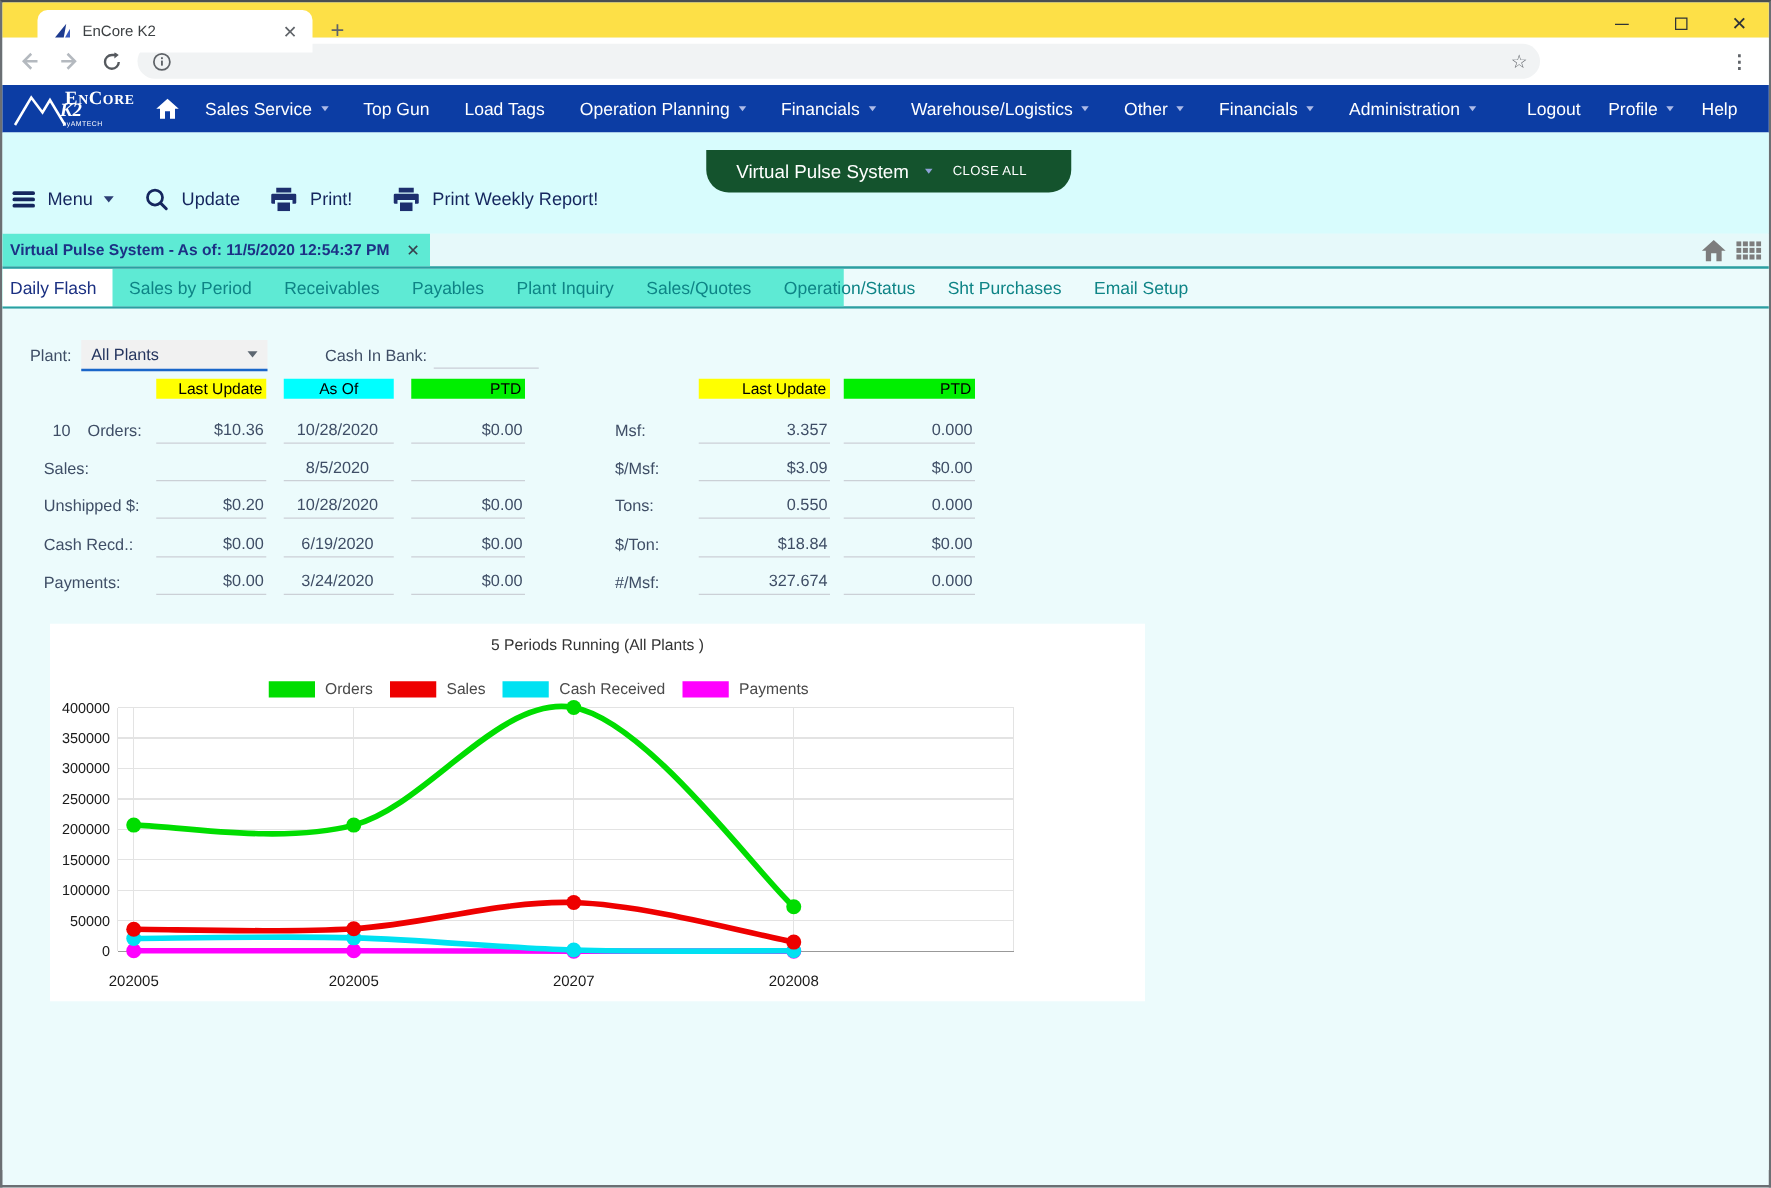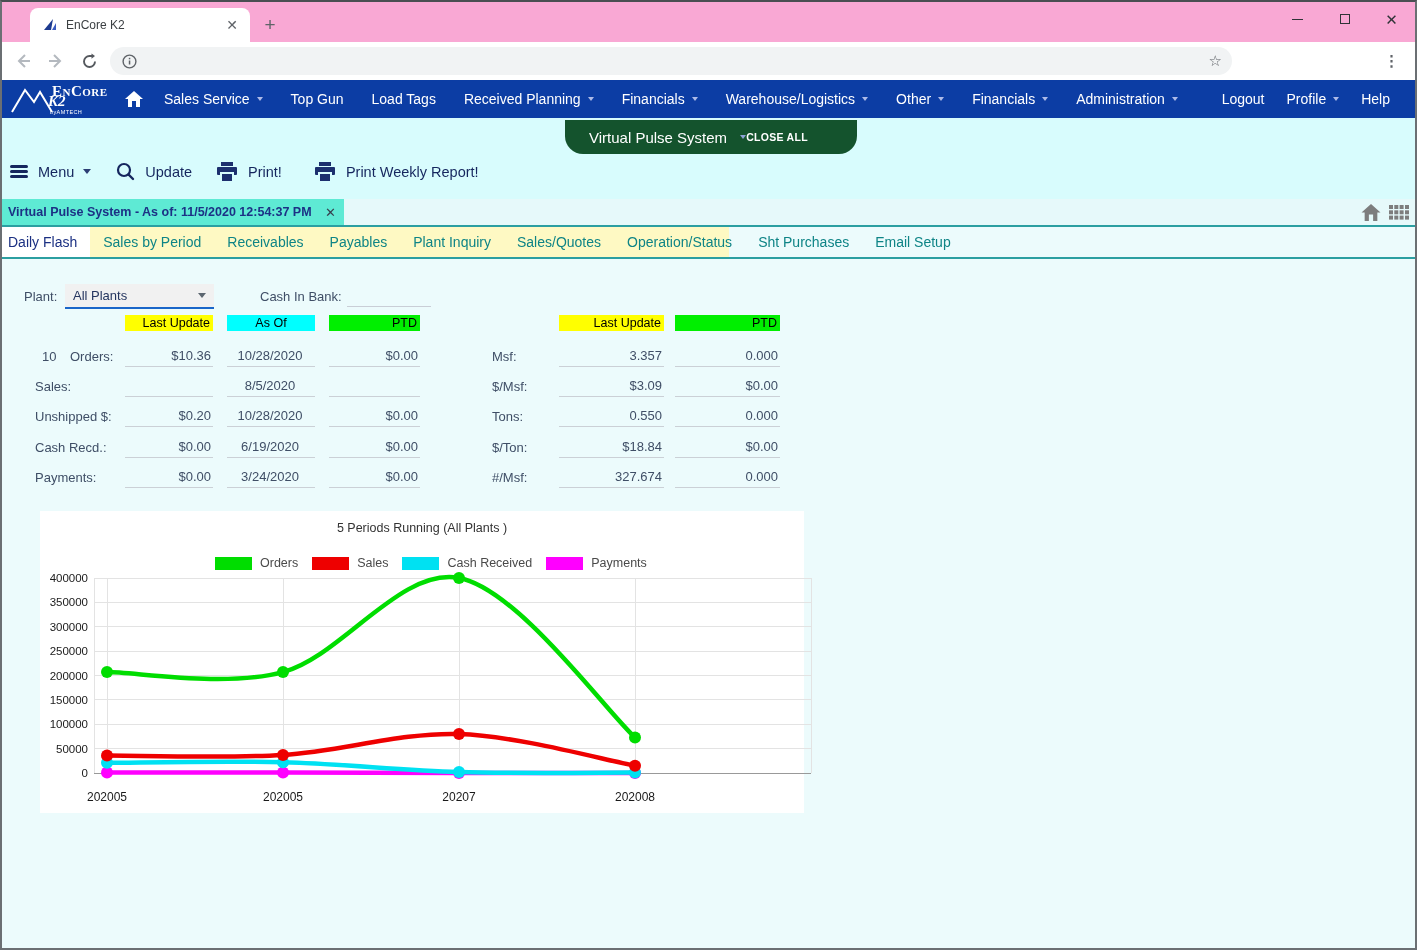--- a/index.html
+++ b/index.html
@@ -1,19 +1,19 @@
 <!DOCTYPE html>
 <html><head>
 <meta charset="utf-8">
 <style>
   *{margin:0;padding:0;box-sizing:border-box}
   body{width:1417px;height:950px;font-family:"Liberation Sans",sans-serif;overflow:hidden}
   .window{position:relative;width:1417px;height:950px;border:2px solid #6b6f73;border-top-color:#4a4e52;background:#ecfbfc}
   
-  .tabstrip{position:relative;height:40px;background:#f9a8d4}
+  .tabstrip{position:relative;height:28px;background:#fde047}
   .btab{position:absolute;left:28px;top:6px;width:220px;height:34px;background:#fff;border-radius:8px 8px 0 0;display:flex;align-items:center;padding:0 8px}
   .btab .fav{margin:0 8px 0 4px}
   .btab .ttl{font-size:12px;color:#3c4043;flex:1}
   .btab .x{font-size:14px;color:#5f6368;padding:0 4px;cursor:default}
   .newtab{position:absolute;left:258px;top:14px;width:20px;height:20px;color:#5f6368;font-size:19px;line-height:18px;text-align:center}
   .winctl{position:absolute;right:0;top:0;display:flex}
   .winctl span{width:47px;height:34px;display:flex;align-items:center;justify-content:center;color:#2f3337}
   .ic-min{display:inline-block;width:11px;height:0;border-top:1.6px solid #2f3337}
   .ic-max{display:inline-block;width:10px;height:10px;border:1.6px solid #2f3337}
   .ic-x{font-size:15px;line-height:15px}
@@ -33,37 +33,37 @@
   .homebtn{margin-left:12px;flex:0 0 auto;display:flex;align-items:center}
   .navitems{display:flex;align-items:center;margin-left:6px}
   .navitem{padding:0 14px;font-size:14px;white-space:nowrap;display:flex;align-items:center}
   .caret{display:inline-block;width:0;height:0;border-left:3.5px solid transparent;border-right:3.5px solid transparent;border-top:4.5px solid #aebbe8;margin-left:7px}
   .navright{margin-left:auto;display:flex;align-items:center;margin-right:14px}
   .navright .navitem{padding:0 11px}
   
   .pill{position:absolute;left:563px;top:118px;width:292px;height:34px;background:#14532d;border-radius:0 0 18px 18px;display:flex;align-items:center;color:#fff;padding:0 24px;z-index:5}
   .pill .plabel{font-size:15px;white-space:nowrap}
   .pill .caret{border-top-color:#8fa3d8;margin-left:13px}
-  .pill .closeall{font-size:10.5px;font-weight:bold;letter-spacing:.3px;}
+  .pill .closeall{font-size:10.5px;font-weight:normal;letter-spacing:.3px;margin-left:16px}
   
   .band{position:relative;height:81px;background:#d8fcfd}
   .actionbar{position:absolute;left:0;top:44px;display:flex;align-items:center;color:#15265e;font-size:14.5px}
   .actionbar .txt{white-space:nowrap}
   .hamb{margin-left:8px;width:18px}
   .hamb div{height:2.8px;background:#15265e;border-radius:2px;margin:2.4px 0}
   .acaret{display:inline-block;width:0;height:0;border-left:4px solid transparent;border-right:4px solid transparent;border-top:5px solid #2c3e74;margin-left:9px}
   
   .doctabrow{position:relative;height:28px;background:#e6f9fa;border-bottom:2px solid #2b9fa1}
   .doctab{position:absolute;left:0;top:0;height:26px;width:342px;background:#5eead4;display:flex;align-items:center;padding:0 6px}
   .doctab .dt{font-size:12.5px;font-weight:600;color:#1c3185;white-space:nowrap;flex:1}
   .doctab .x{font-size:13px;color:#373f4d;margin-right:2px}
   .cornericons{position:absolute;right:6px;top:4px;display:flex;align-items:center;gap:7px}
   
   .subtabs{height:32px;border-bottom:2px solid #2b9fa1;background:#ecfbfc}
-  .subtabs-inner{width:727px;height:30px;background:#fef9c3;display:flex}
+  .subtabs-inner{width:673px;height:30px;background:#5eead4;display:flex}
   .subtab{padding:0 13px;font-size:14px;color:#0e8486;display:flex;align-items:center;white-space:nowrap}
   .subtab.active{background:#fff;color:#1b3082;padding:0 13px 0 6px}
   
   .content{position:relative;height:689px;background:#ecfbfc}
   .flabel{position:absolute;font-size:13px;color:#3f4e66}
   .dropdown{position:absolute;left:63px;top:25px;width:149px;height:25px;background:#f1f1f1;border-bottom:2px solid #1a66c9;display:flex;align-items:center;padding:0 8px;font-size:13px;color:#25355f}
   .dropdown .arr{margin-left:auto;width:0;height:0;border-left:4.5px solid transparent;border-right:4.5px solid transparent;border-top:5.5px solid #5c6670}
   .cashfield{position:absolute;left:345px;top:25px;width:84px;height:23px;border-bottom:1px solid #c9ced6}
   .hdr{position:absolute;top:56px;height:16px;font-size:12.5px;color:#000;line-height:16px}
   .h1{left:123px;width:88px;text-align:right;padding-right:3px}
@@ -76,21 +76,21 @@
   .rlabel{position:absolute;left:33px;bottom:3px;white-space:nowrap}
   .has-prefix .rlabel{left:68px}
   .rrow .rlabel{left:490px}
   .fld{position:absolute;height:21px;border-bottom:1px solid #cbd0d6;line-height:19px;padding-right:2px}
   .f1{left:123px;width:88px;text-align:right}
   .f2{left:225px;width:88px;text-align:center}
   .f3{left:327px;width:91px;text-align:right}
   .f4{left:557px;width:105px;text-align:right}
   .f5{left:673px;width:105px;text-align:right}
   
-  .chart-panel{position:absolute;left:38px;top:252px;width:764px;height:302px;background:#fff}
+  .chart-panel{position:absolute;left:38px;top:252px;width:876px;height:302px;background:#fff}
   .chart-title{position:absolute;left:0;top:10px;width:100%;text-align:center;font-size:12.5px;color:#333}
   .chart-legend{position:absolute;left:175px;top:45px;display:flex;align-items:center;gap:14px}
   .legitem{display:flex;align-items:center;gap:8px;font-size:12.5px;color:#4a4a4a}
   .legitem .sw{width:37px;height:13px;display:inline-block}
   #chart-svg{position:absolute;left:0;top:0}
 </style>
 </head>
 <body>
 
 <div class="window">
@@ -164,21 +164,21 @@
           <span>Sales Service</span>
           <span class="caret"></span>
         </div>
       <div class="navitem">
           <span>Top Gun</span>
         </div>
       <div class="navitem">
           <span>Load Tags</span>
         </div>
       <div class="navitem">
-          <span>Received Planning</span>
+          <span>Operation Planning</span>
           <span class="caret"></span>
         </div>
       <div class="navitem">
           <span>Financials</span>
           <span class="caret"></span>
         </div>
       <div class="navitem">
           <span>Warehouse/Logistics</span>
           <span class="caret"></span>
         </div>

